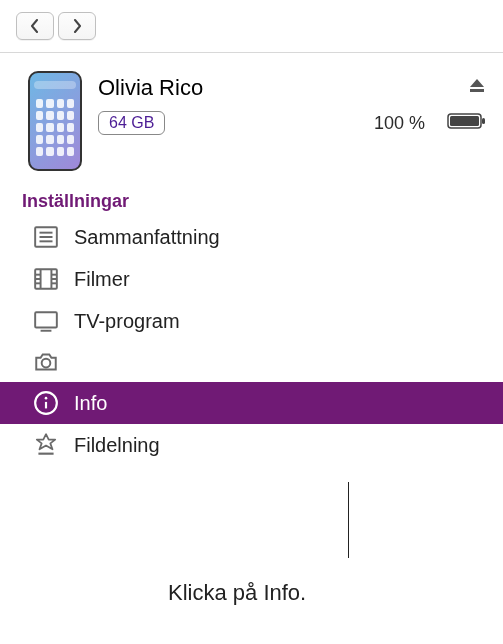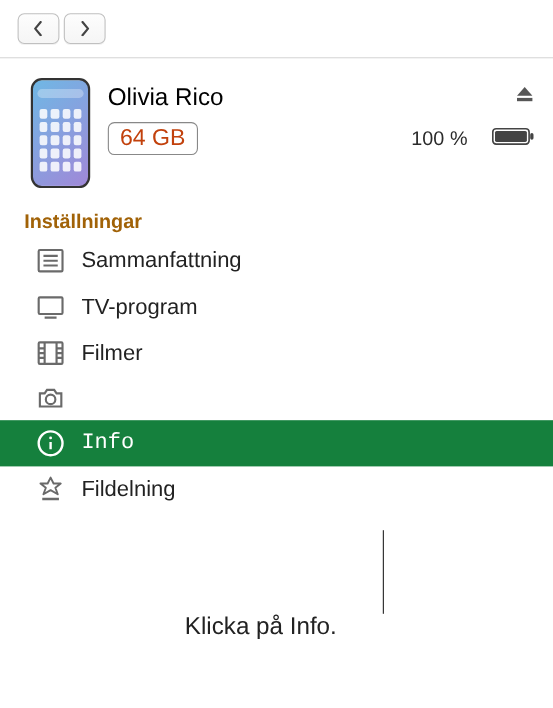--- a/index.html
+++ b/index.html
@@ -94,38 +94,38 @@
     .eject-icon svg { width: 20px; height: 20px; color: #565656; }
     .device-second {
       display: flex;
       justify-content: space-between;
       align-items: center;
     }
     .capacity-badge {
       border: 1.5px solid #888;
       border-radius: 6px;
       padding: 2px 10px;
-      font-size: 21px;
-      color: #c2410c;
+      font-size: 16px;
+      color: #4c1d95;
       display: inline-block;
     }
     .battery-group {
       display: flex;
       align-items: center;
       gap: 22px;
     }
     .battery-pct {
       font-size: 18px;
       color: #2b2b2b;
     }
     .battery-icon svg { width: 40px; height: 20px; color: #444; }
     .section-title {
       font-size: 18px;
       font-weight: 600;
-      color: #a16207;
+      color: #701a75;
       padding: 6px 0 4px 22px;
     }
     .sidebar {
       display: flex;
       flex-direction: column;
     }
     .sidebar-item {
       display: flex;
       align-items: center;
       gap: 14px;
@@ -138,37 +138,36 @@
     .sidebar-item .icon {
       width: 28px;
       height: 28px;
       display: flex;
       align-items: center;
       justify-content: center;
       color: #6a6a6a;
     }
     .sidebar-item .icon svg { width: 26px; height: 26px; }
     .sidebar-item.selected {
-      background: #15803d;
+      background: #701a75;
       color: #ffffff;
-      font-family: Liberation Mono, monospace;
     }
     .sidebar-item.selected .icon { color: #ffffff; }
     .callout-line {
       position: absolute;
       left: 348px;
       top: 482px;
       width: 1px;
       height: 76px;
       background: #222;
     }
     .callout-text {
       position: absolute;
       left: 168px;
-      top: 556px;
+      top: 580px;
       font-size: 22px;
       color: #222;
     }
     .wrapper { position: relative; width: 503px; height: 620px; }
   </style>
 </head>
 <body>
 
 <div class="wrapper">
 
@@ -251,47 +250,47 @@
             <line x1="6" y1="16" x2="18" y2="16"></line>
           </svg>
       </span>
       <span>Sammanfattning</span>
     </div>
 
 
     <div class="sidebar-item">
       <span class="icon">
         <svg viewBox="0 0 24 24" fill="none" stroke="currentColor" stroke-width="1.8">
-            <rect x="2" y="4" width="20" height="14" rx="1"></rect>
-            <line x1="7" y1="21" x2="17" y2="21"></line>
-          </svg>
-      </span>
-      <span>TV-program</span>
-    </div>
-
-    <div class="sidebar-item">
-      <span class="icon">
-        <svg viewBox="0 0 24 24" fill="none" stroke="currentColor" stroke-width="1.8">
             <rect x="2" y="3" width="20" height="18" rx="1"></rect>
             <line x1="7" y1="3" x2="7" y2="21"></line>
             <line x1="17" y1="3" x2="17" y2="21"></line>
             <line x1="2" y1="8" x2="7" y2="8"></line>
             <line x1="2" y1="12" x2="7" y2="12"></line>
             <line x1="2" y1="16" x2="7" y2="16"></line>
             <line x1="17" y1="8" x2="22" y2="8"></line>
             <line x1="17" y1="12" x2="22" y2="12"></line>
             <line x1="17" y1="16" x2="22" y2="16"></line>
           </svg>
       </span>
       <span>Filmer</span>
     </div>
 
     <div class="sidebar-item">
       <span class="icon">
         <svg viewBox="0 0 24 24" fill="none" stroke="currentColor" stroke-width="1.8">
+            <rect x="2" y="4" width="20" height="14" rx="1"></rect>
+            <line x1="7" y1="21" x2="17" y2="21"></line>
+          </svg>
+      </span>
+      <span>TV-program</span>
+    </div>
+
+    <div class="sidebar-item">
+      <span class="icon">
+        <svg viewBox="0 0 24 24" fill="none" stroke="currentColor" stroke-width="1.8">
             <path d="M3 8 h4 l2 -3 h6 l2 3 h4 v11 h-18 z"></path>
             <circle cx="12" cy="13" r="4"></circle>
           </svg>
       </span>
     </div>
 
     <div class="sidebar-item selected">
       <span class="icon">
         <svg viewBox="0 0 24 24" fill="none" stroke="currentColor" stroke-width="2">
             <circle cx="12" cy="12" r="10"></circle>

